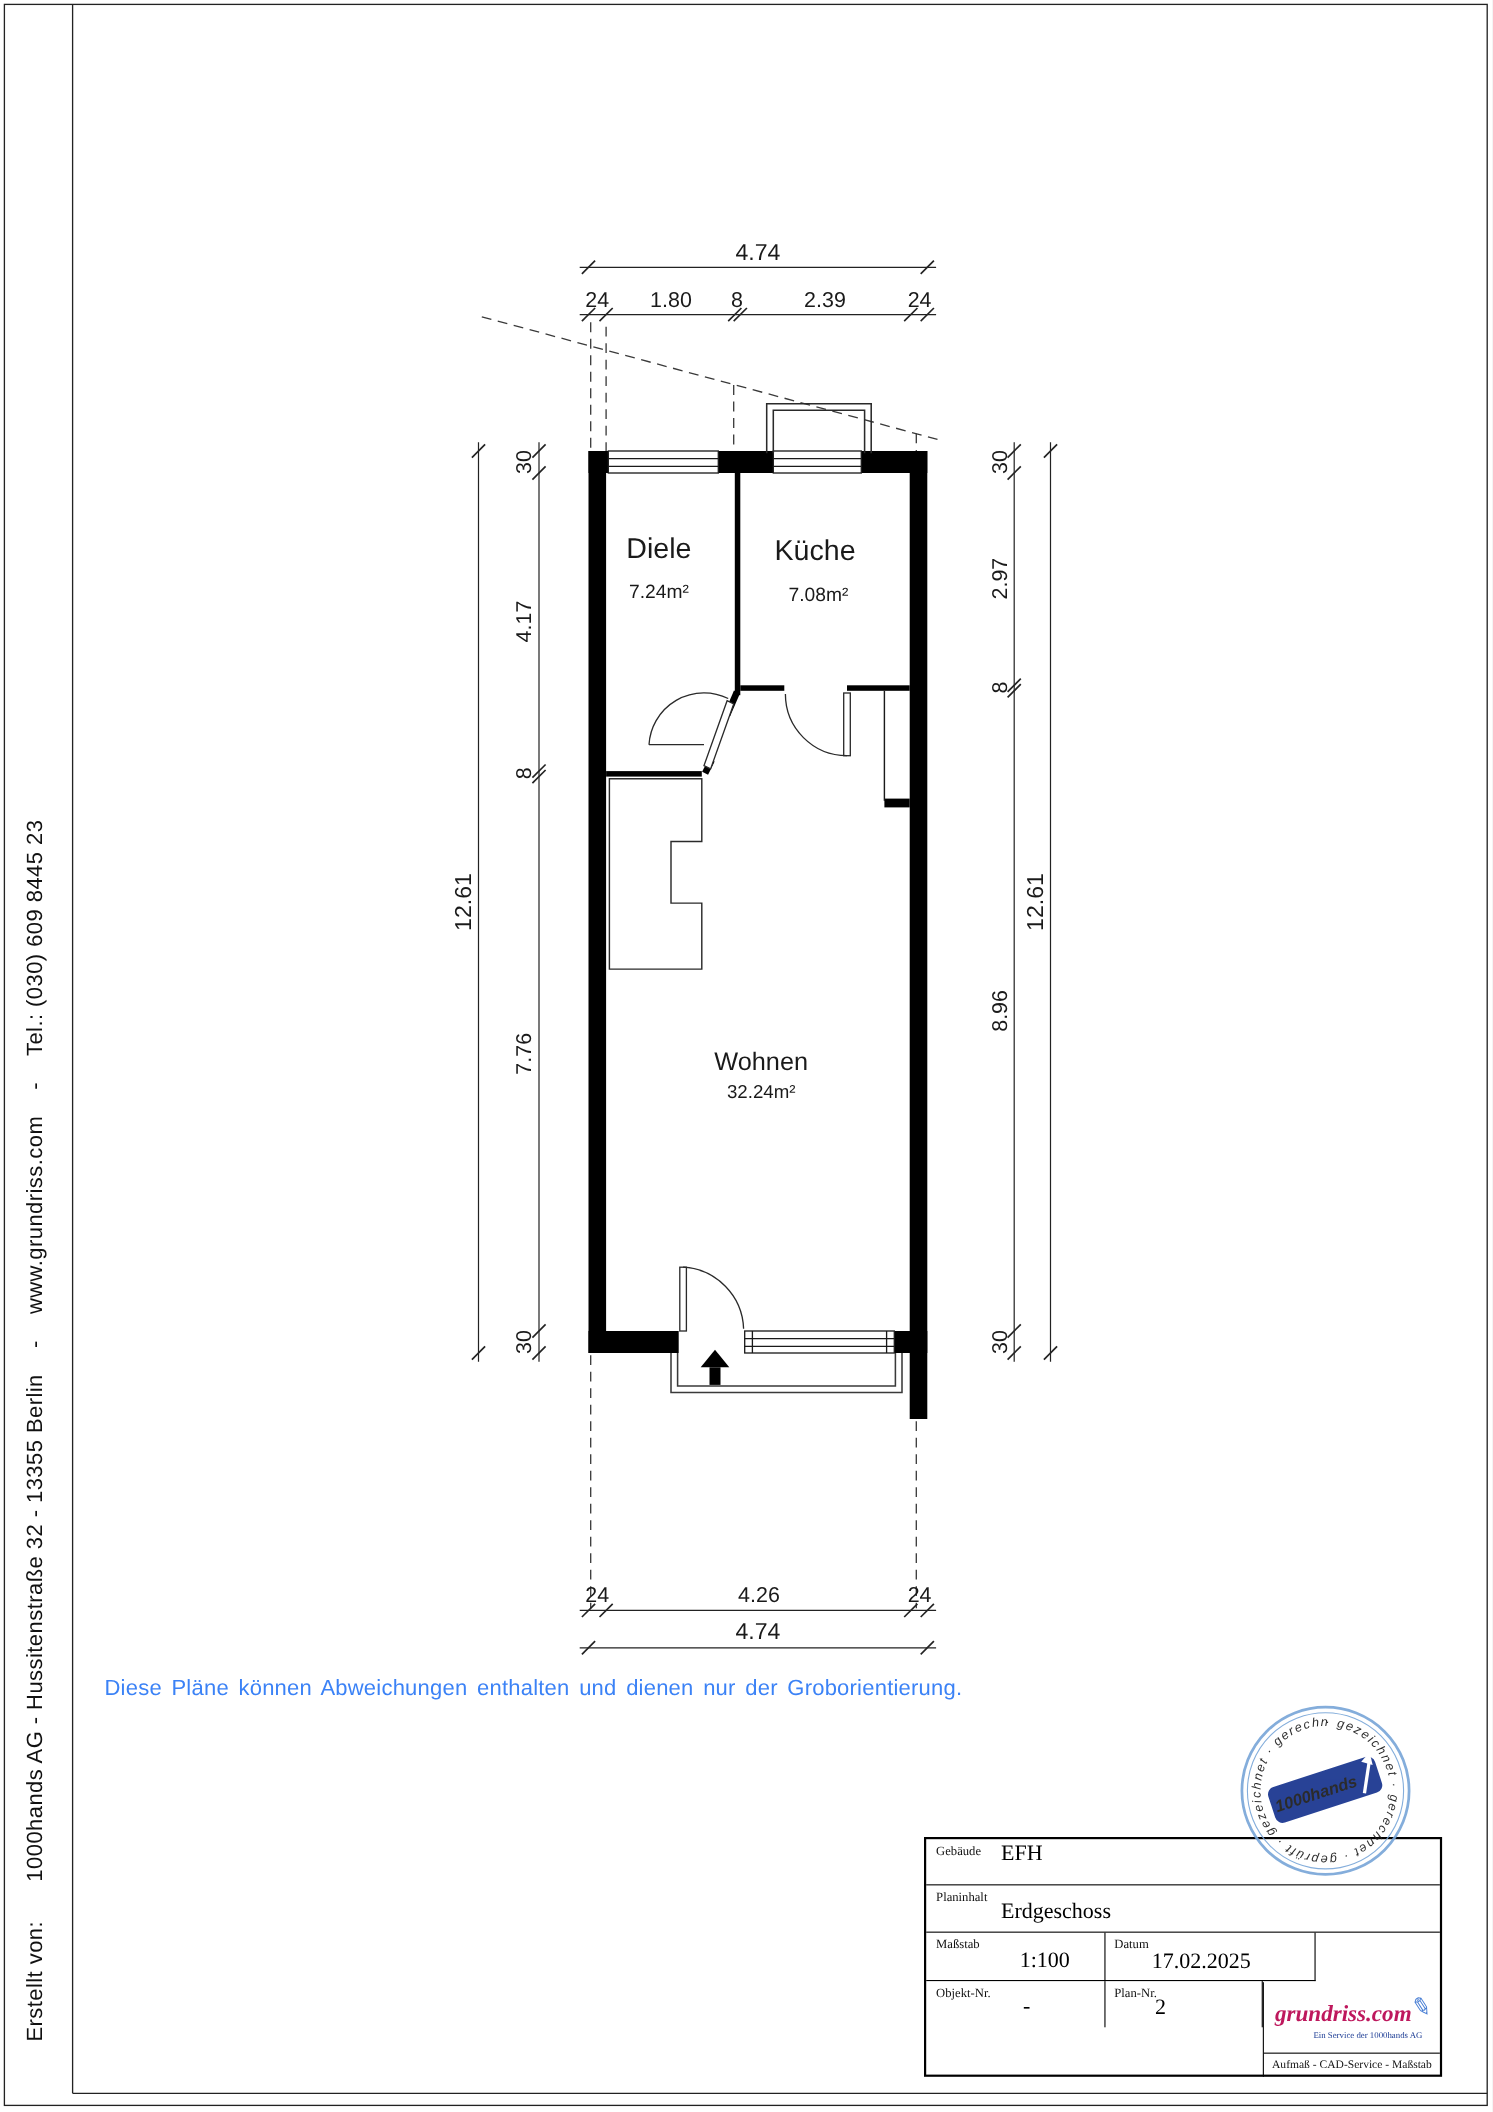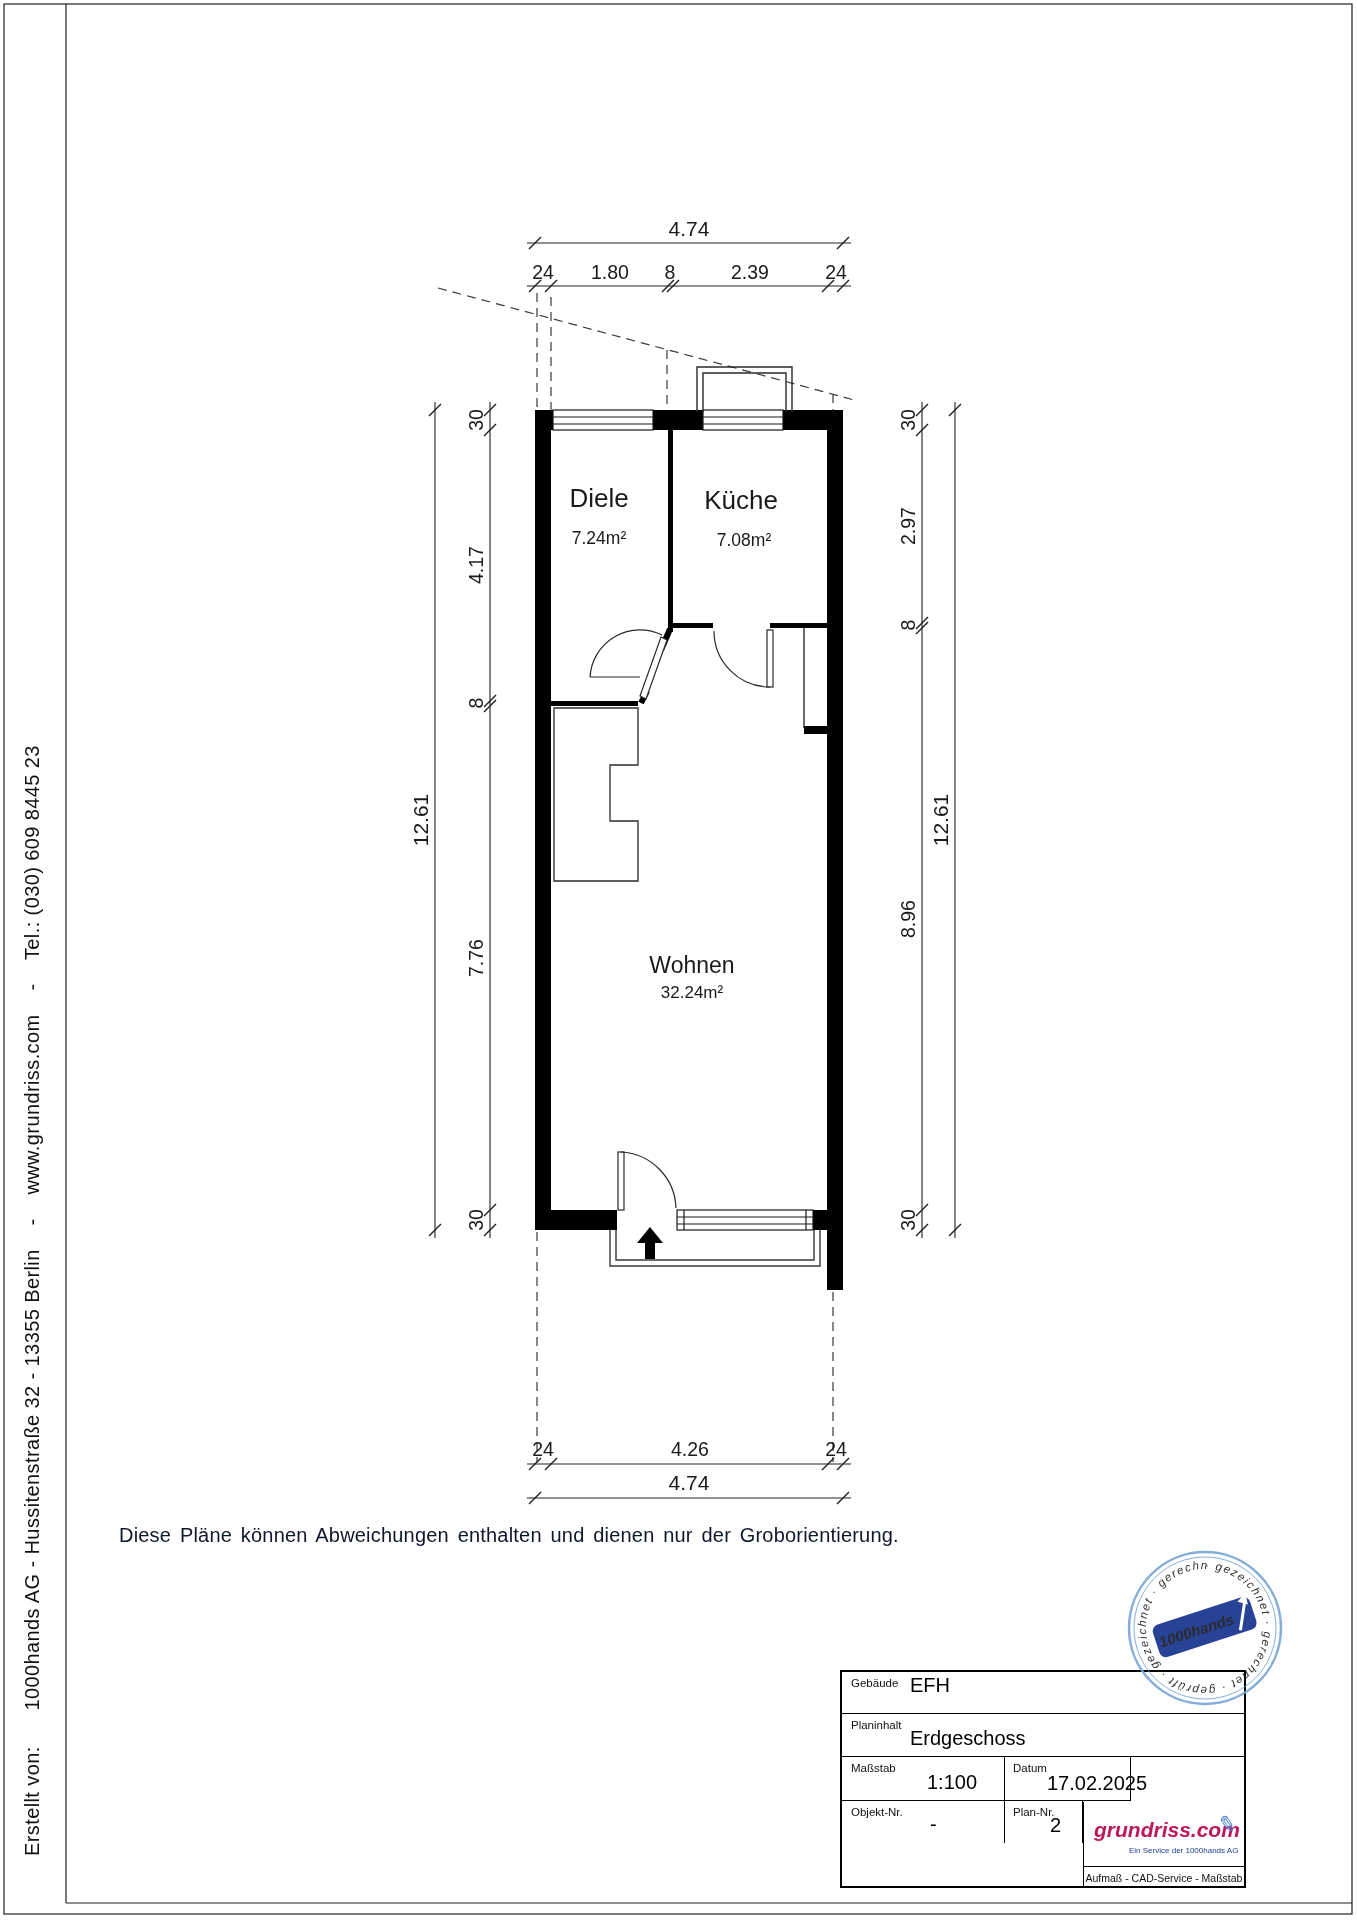--- a/index.html
+++ b/index.html
@@ -1,26 +1,26 @@
 <!DOCTYPE html>
 <html><head>
 <meta charset="utf-8">
 <style>
   html,body{margin:0;padding:0;background:#e8e8e8;}
   #sheet{position:relative;width:1357px;height:1920px;background:#ffffff;overflow:hidden;
          font-family:"Liberation Sans",sans-serif;color:#111;}
   svg text{font-family:"Liberation Sans",sans-serif;fill:#1a1a1a;}
   .abs{position:absolute;}
   
-  #disclaimer{left:95px;top:1524px;font-size:20px;letter-spacing:.2px;word-spacing:3px;color:#0f172a;white-space:nowrap;margin-left:24px;}
+  #disclaimer{left:95px;top:1524px;font-size:20px;letter-spacing:.2px;word-spacing:3px;color:#3b82f6;white-space:nowrap;}
   
   #sidebar-text{left:21px;top:1856px;transform:rotate(-90deg);transform-origin:0 0;
                 white-space:pre;font-size:20px;letter-spacing:.4px;color:#111;}
   
-  #tb{left:840px;top:1670px;width:406px;height:218px;border:2px solid #000;box-sizing:border-box;background:#fff;}
+  #tb{left:840px;top:1670px;width:471px;height:218px;border:2px solid #000;box-sizing:border-box;background:#fff;font-family:Liberation Serif, serif;}
   .tb-row{position:relative;box-sizing:border-box;border-bottom:1.5px solid #000;}
   .tb-label{position:absolute;left:9px;top:5px;font-size:11.5px;color:#111;}
   .tb-value{position:absolute;font-size:20px;color:#000;white-space:nowrap;}
   .tb-col-split{position:absolute;top:0;bottom:0;width:0;border-left:1.5px solid #000;}
   #tb-logo-col{position:absolute;right:0;top:130px;width:161px;height:86px;border-left:1.5px solid #000;box-sizing:border-box;}
   #logo-name{position:absolute;left:10px;top:16px;font-size:21px;font-weight:bold;font-style:italic;color:#be185d;white-space:nowrap;}
   #logo-glyph{position:absolute;right:8px;top:10px;font-size:22px;color:#4a7fd4;transform:rotate(12deg);}
   #logo-sub{position:absolute;left:12px;top:44px;font-size:8px;color:#1c3c94;white-space:nowrap;margin-left:33px;}
   #tb-tagline{position:absolute;left:0;right:0;bottom:0;height:21px;border-top:1.5px solid #000;
               font-size:10.5px;display:flex;align-items:center;justify-content:center;white-space:nowrap;}

